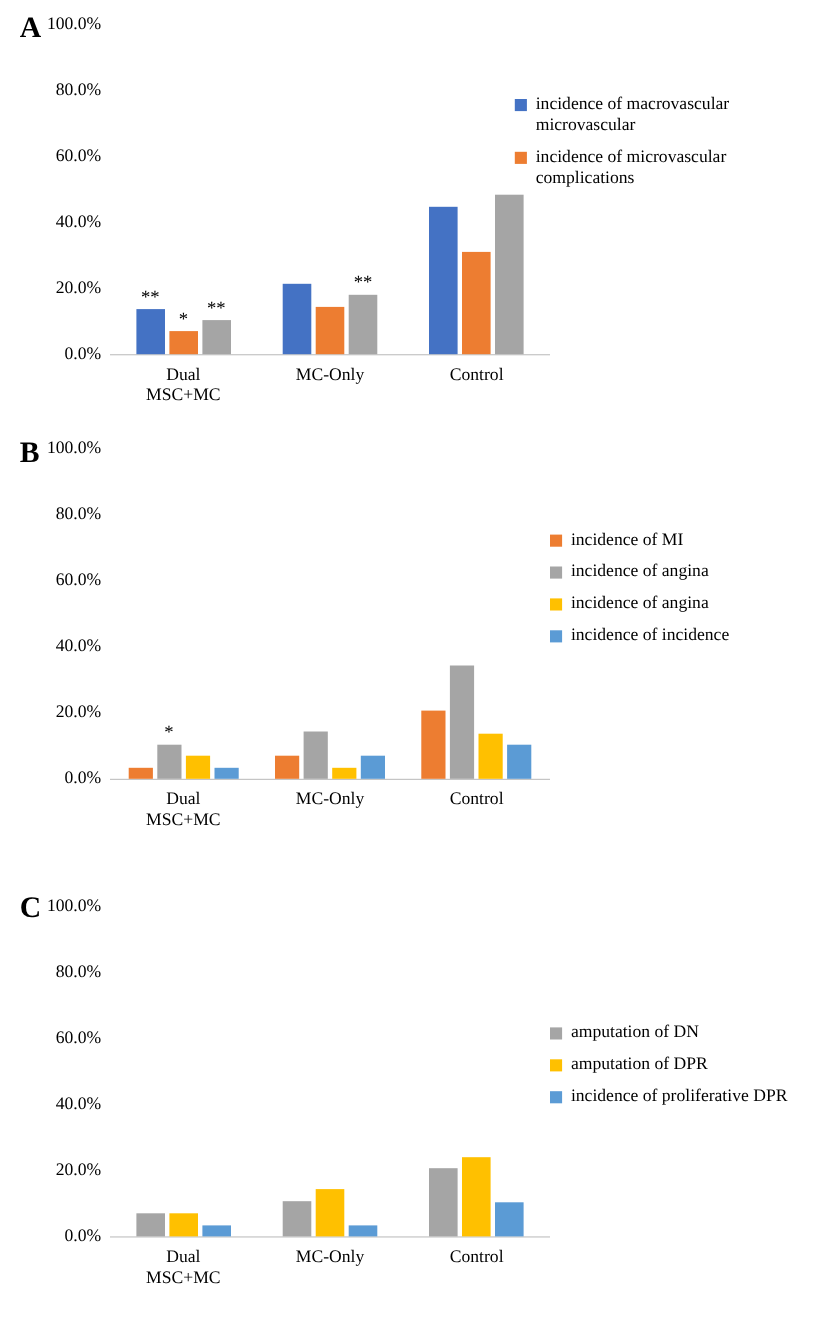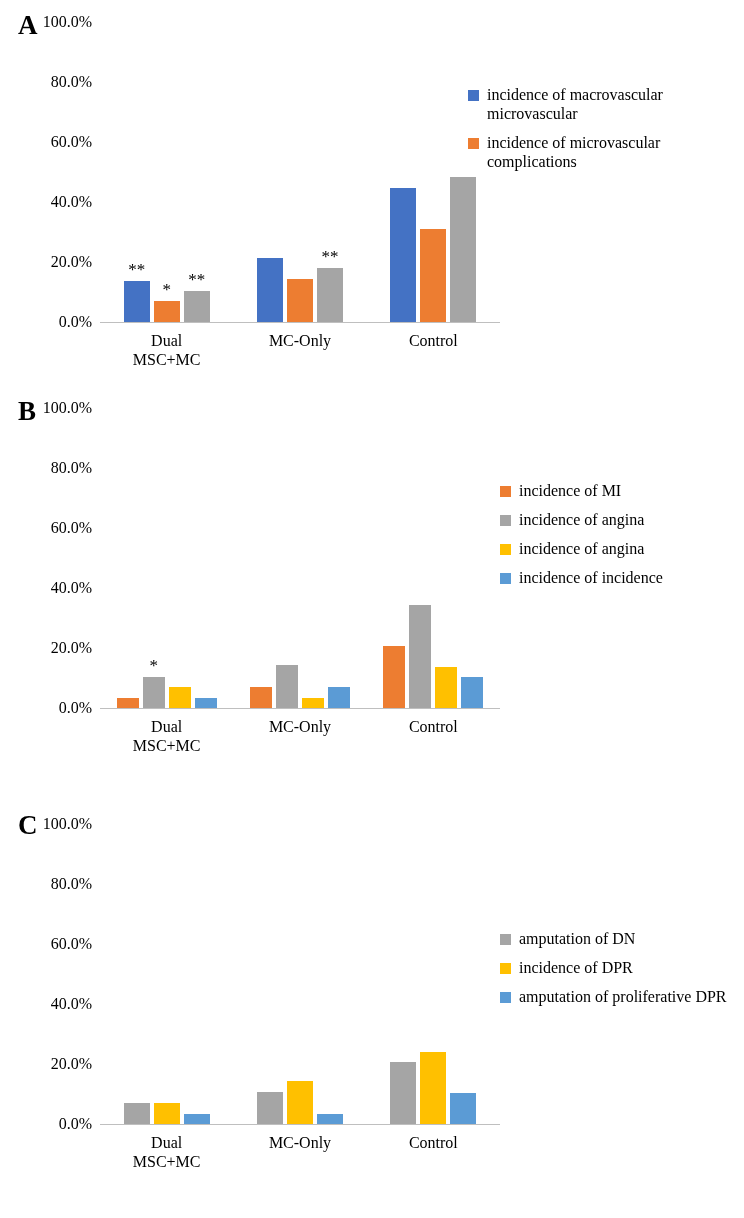--- a/index.html
+++ b/index.html
@@ -330,20 +330,20 @@
         <div>Control</div>
       </div>
     </div>
     <div class="legend" style="top: 930px; left: 500px; width: 230px;">
       <div class="legend-item">
         <span class="legend-swatch" style="background: rgb(165, 165, 165);"></span>
         <span class="legend-text">amputation of DN</span>
       </div>
       <div class="legend-item">
         <span class="legend-swatch" style="background: rgb(255, 192, 0);"></span>
-        <span class="legend-text">incidence of DPR</span>
+        <span class="legend-text">amputation of DPR</span>
       </div>
       <div class="legend-item">
         <span class="legend-swatch" style="background: rgb(91, 155, 213);"></span>
-        <span class="legend-text">amputation of proliferative DPR</span>
+        <span class="legend-text">incidence of proliferative DPR</span>
       </div>
     </div>
   </div>
 
 </body></html>

